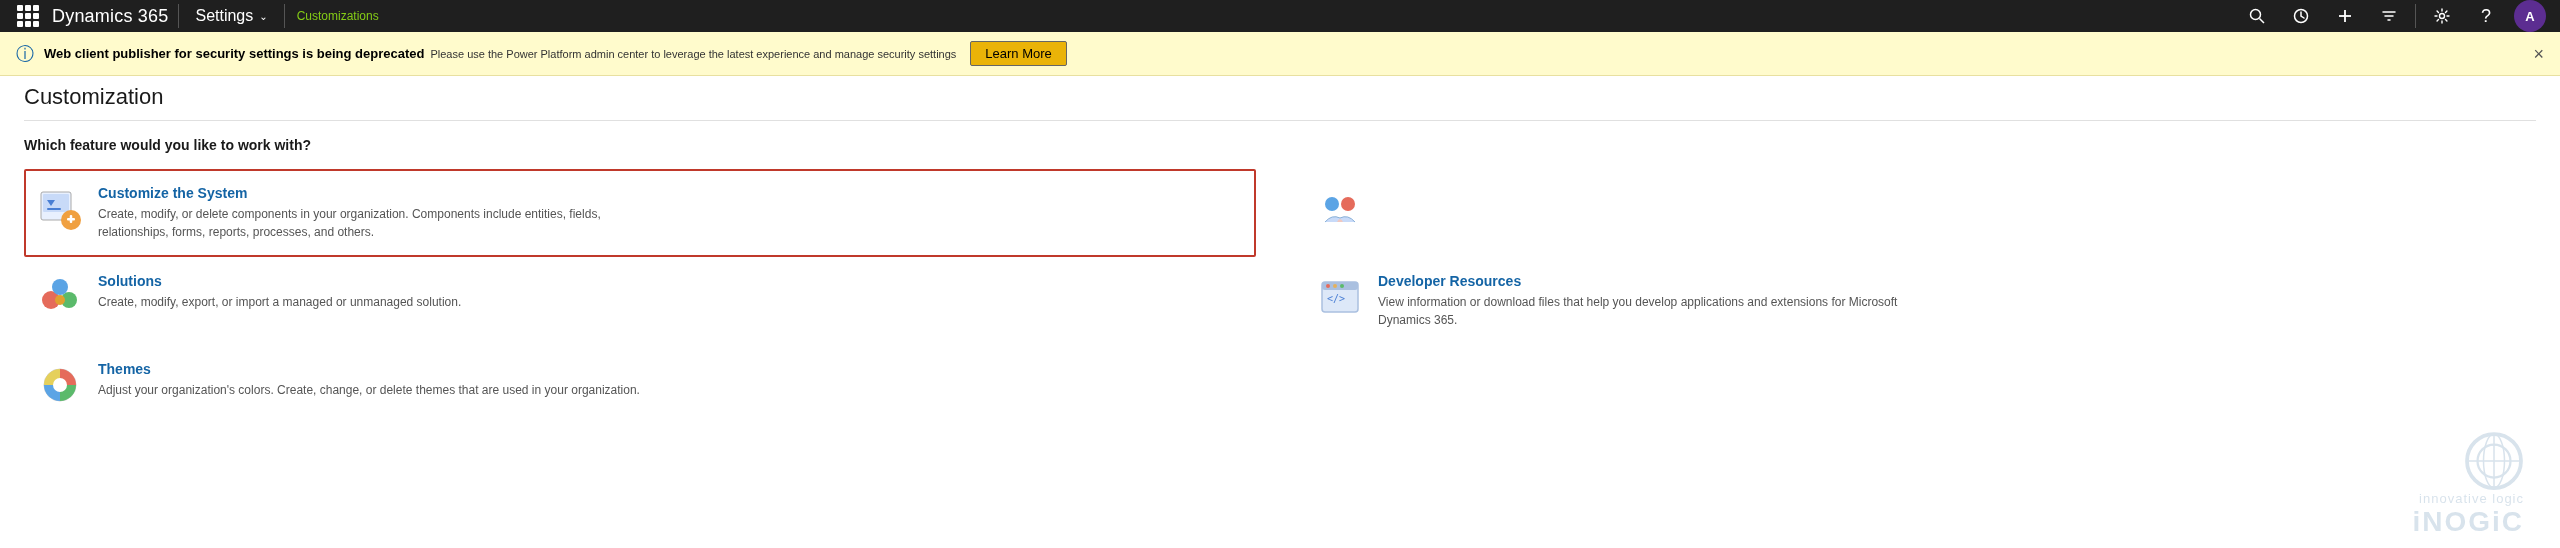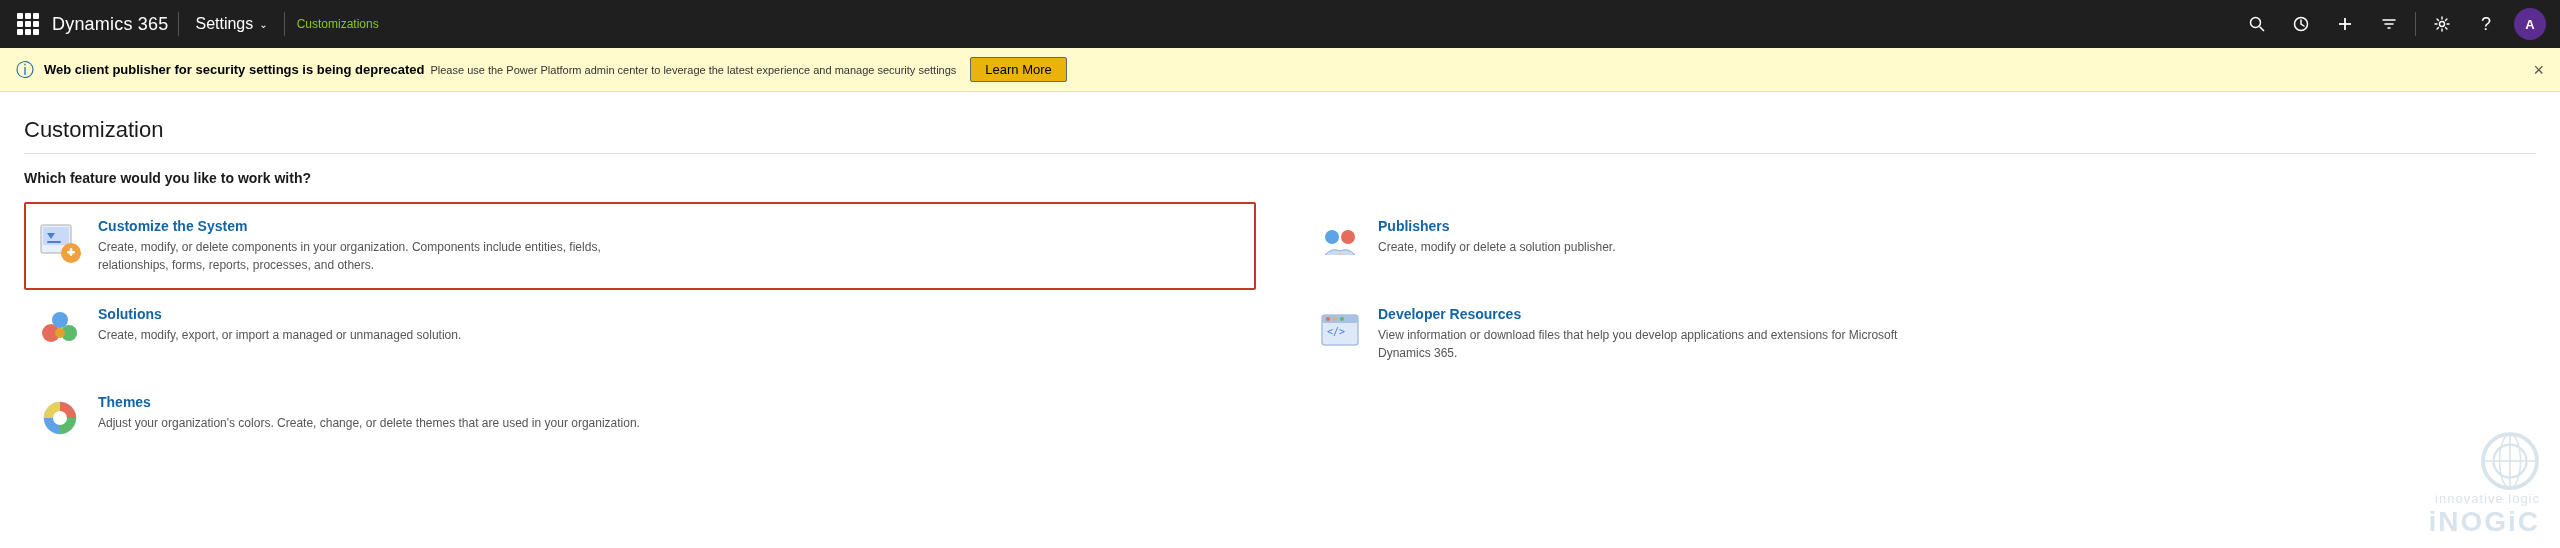--- a/index.html
+++ b/index.html
@@ -4,21 +4,21 @@
   <style>
     * { box-sizing: border-box; margin: 0; padding: 0; }
     body { font-family: 'Segoe UI', Tahoma, Geneva, Verdana, sans-serif; font-size: 14px; background: #fff; width: 2560px; height: 548px; overflow: hidden; }
 
     
     .nav-bar {
       display: flex;
       align-items: center;
       background: #1f1f1f;
       color: #fff;
-      height: 48px;
+      height: 32px;
       padding: 0 8px;
     }
     .nav-waffle {
       display: flex; align-items: center; justify-content: center;
       width: 40px; height: 40px; cursor: pointer; margin-right: 4px;
     }
     .waffle-grid {
       display: grid; grid-template-columns: repeat(3,6px); grid-template-rows: repeat(3,6px); gap: 2px;
     }
     .waffle-dot { width: 6px; height: 6px; background: #fff; border-radius: 1px; }
@@ -64,21 +64,21 @@
       margin-left: 14px; padding: 4px 14px; border: 1px solid #666;
       background: #eab308; font-size: 13px; cursor: pointer; border-radius: 2px; white-space: nowrap;
     }
     .notice-close {
       position: absolute; right: 16px; top: 50%; transform: translateY(-50%);
       cursor: pointer; font-size: 18px; color: #555; line-height: 1;
     }
 
     
     .page-content {
-      padding: 25px 24px;
+      padding: 8px 24px;
     }
     .page-title {
       font-size: 22px; font-weight: 300; color: #1a1a1a; margin-bottom: 16px;
       border-bottom: 1px solid #e0e0e0; padding-bottom: 10px;
     }
     .section-heading {
       font-size: 14px; font-weight: 700; color: #1a1a1a; margin-bottom: 16px;
     }
 
     
@@ -106,21 +106,21 @@
     .feature-text {}
     .feature-title {
       font-size: 14px; font-weight: 700; color: #1464a5; margin-bottom: 4px;
     }
     .feature-desc {
       font-size: 12px; color: #555; line-height: 1.5; max-width: 560px;
     }
 
     
     .watermark {
-      position: fixed; bottom: 10px; right: 20px;
+      position: fixed; bottom: 10px; right: 36px;
       display: flex; flex-direction: column; align-items: flex-end;
       opacity: 0.18; pointer-events: none;
     }
     .watermark-logo {
       width: 60px; height: 60px;
     }
     .watermark-text1 {
       font-size: 13px; color: #2a6496; letter-spacing: 1px;
     }
     .watermark-text2 {
@@ -227,24 +227,20 @@
 
     <div class="feature-item">
       <div class="feature-icon">
         <svg width="46" height="46" viewBox="0 0 46 46" xmlns="http://www.w3.org/2000/svg">
           <circle cx="15" cy="18" r="7" fill="#5ba4e5"></circle>
           <circle cx="31" cy="18" r="7" fill="#e56b5b"></circle>
           <path d="M8 36 Q15 28 23 32 Q31 28 38 36" fill="#c8daf8" stroke="#88b0d8" stroke-width="1"></path>
           <path d="M20 36 Q23 30 26 36" fill="#f0c8c0"></path>
         </svg>
       </div>
-      <div class="feature-text">
-        <div class="feature-title">Publishers</div>
-        <div class="feature-desc">Create, modify or delete a solution publisher.</div>
-      </div>
     </div>
 
     <div class="feature-item">
       <div class="feature-icon">
         <svg width="46" height="46" viewBox="0 0 46 46" xmlns="http://www.w3.org/2000/svg">
           <circle cx="14" cy="26" r="9" fill="#e56b5b"></circle>
           <circle cx="32" cy="26" r="8" fill="#5bba6b"></circle>
           <circle cx="23" cy="13" r="8" fill="#5ba4e5"></circle>
           <circle cx="23" cy="26" r="5" fill="#e0a030"></circle>
         </svg>

